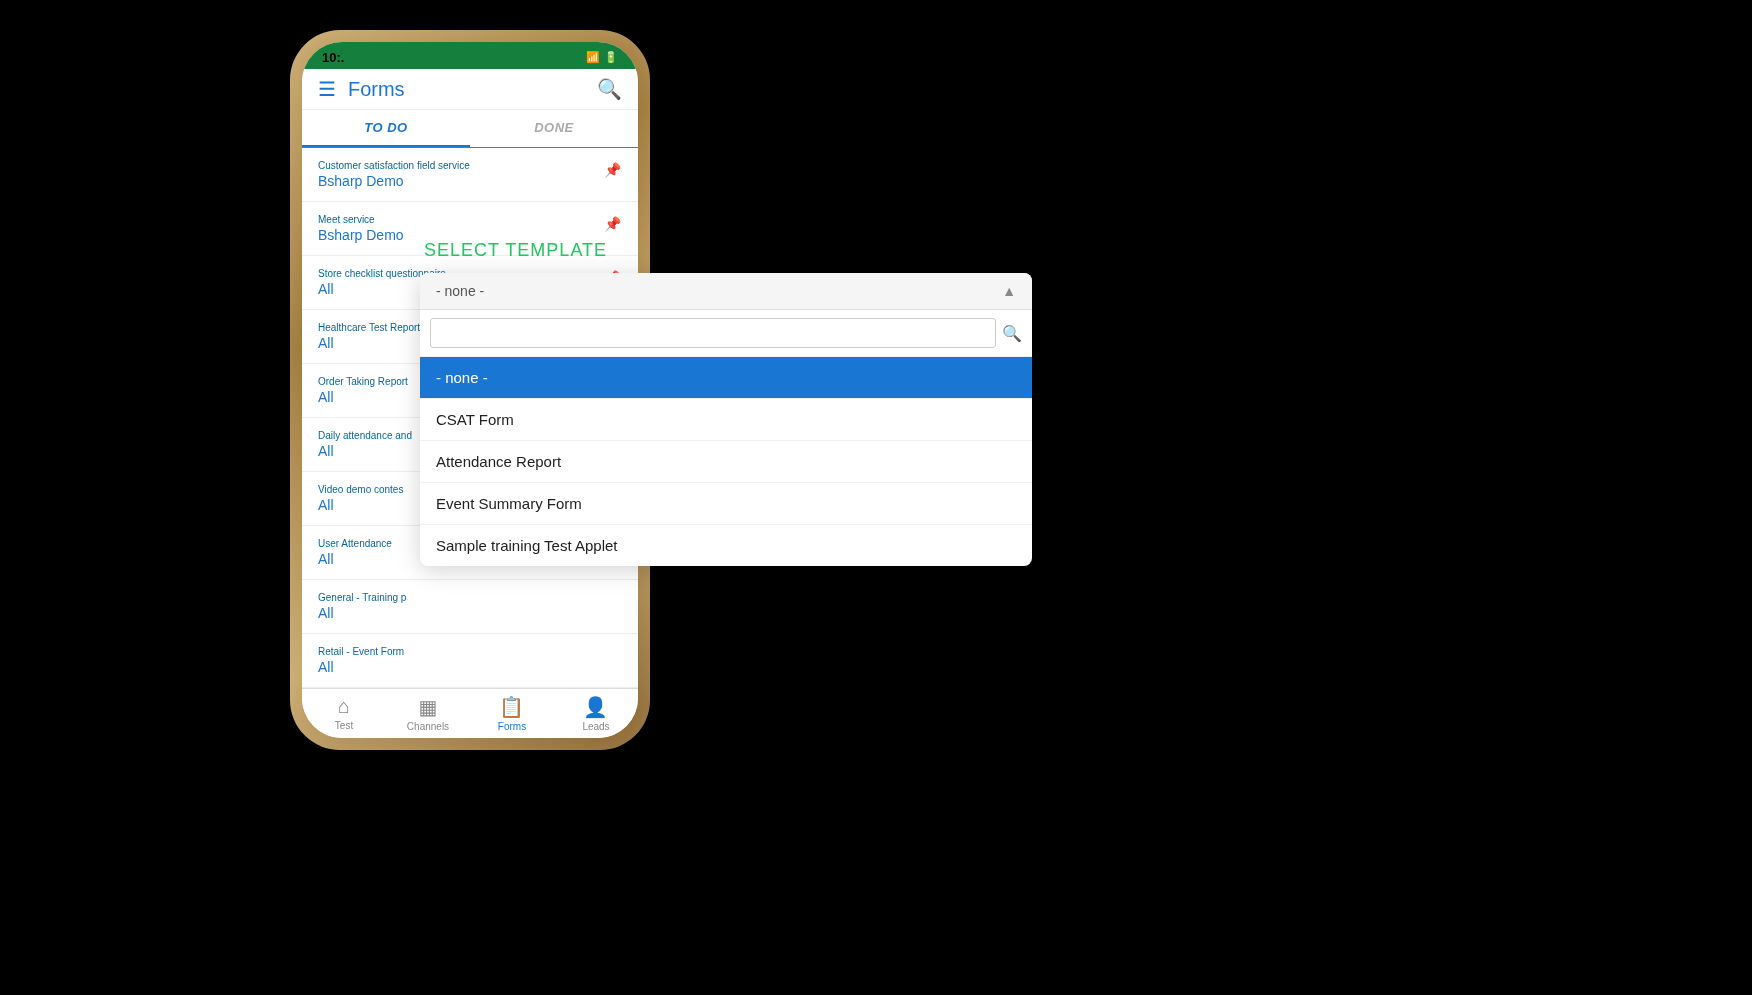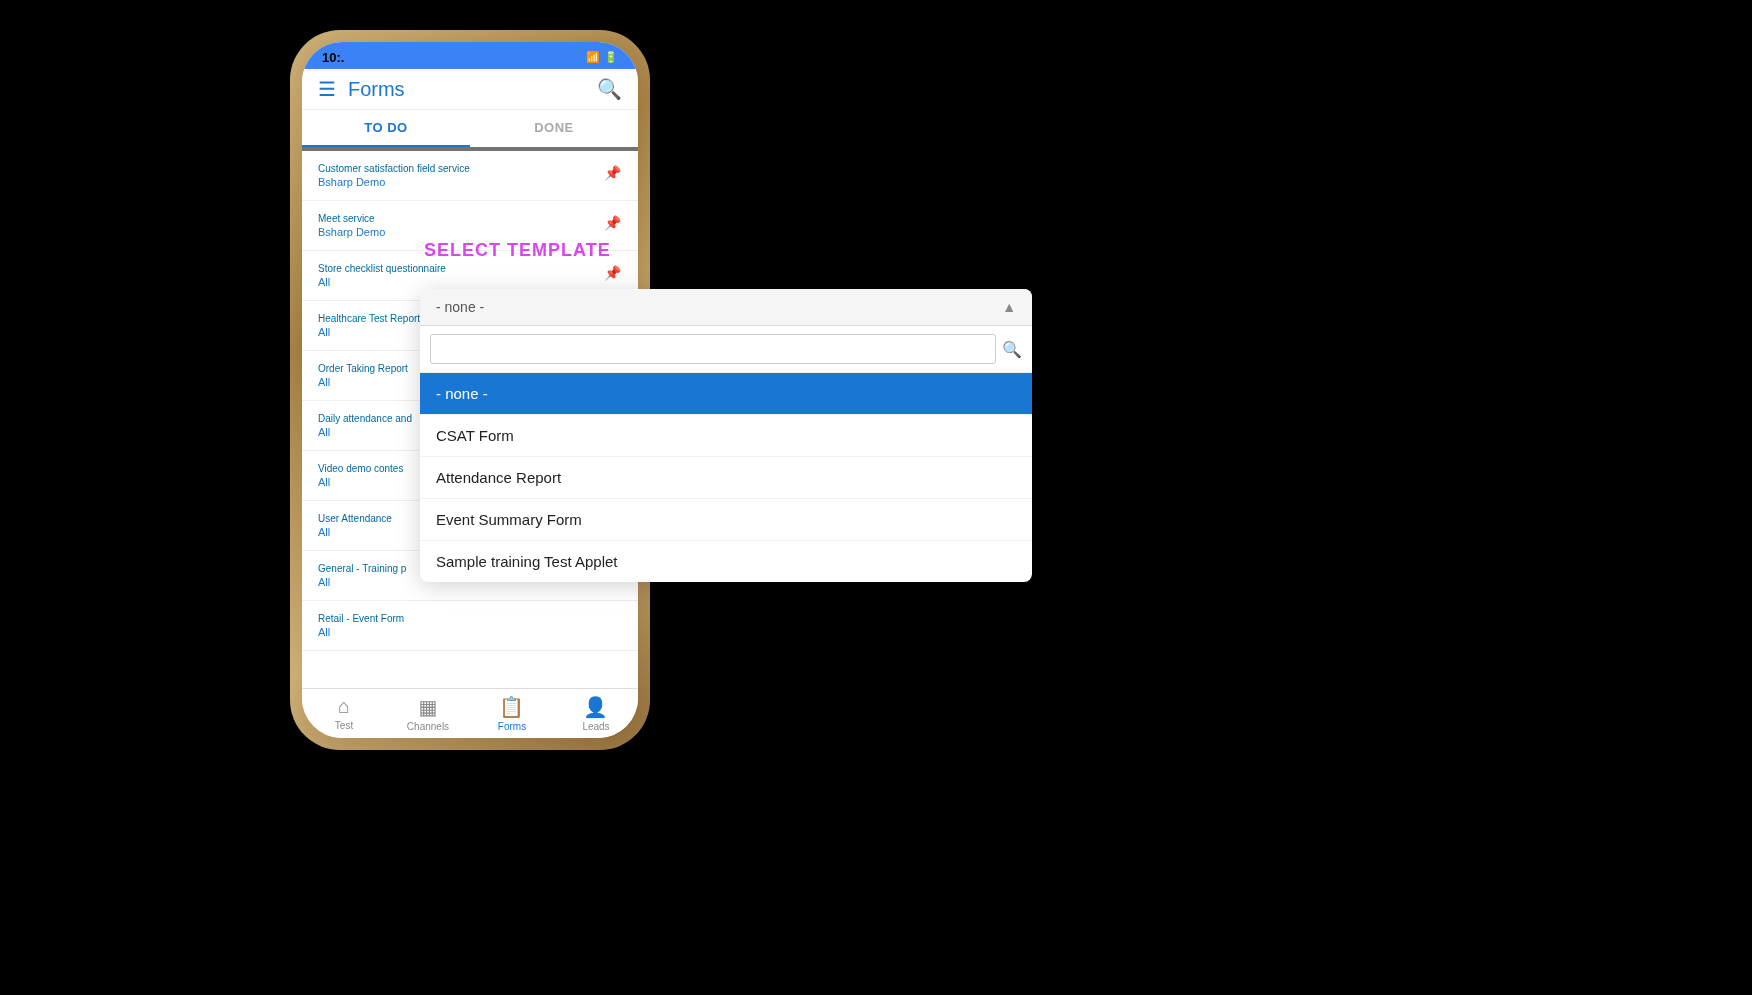--- a/index.html
+++ b/index.html
@@ -39,21 +39,21 @@
       height: 100%;
       background: #fff;
       border-radius: 40px;
       overflow: hidden;
       display: flex;
       flex-direction: column;
     }
 
     
     .status-bar {
-      background: #3b82f6;
+      background: #15803d;
       padding: 8px 20px 4px;
       display: flex;
       justify-content: space-between;
       align-items: center;
       flex-shrink: 0;
     }
     .status-time {
       font-size: 13px;
       font-weight: 600;
       color: #000;
@@ -91,22 +91,23 @@
       font-weight: 500;
     }
     .search-icon-header {
       color: #1976d2;
       font-size: 20px;
     }
 
     
     .tabs-bar {
       display: flex;
-      border-bottom: 4px solid #737373;
+      border-bottom: 1px solid #737373;
       flex-shrink: 0;
+      font-style: italic;
     }
     .tab {
       flex: 1;
       text-align: center;
       padding: 10px;
       font-size: 13px;
       font-weight: 600;
       cursor: pointer;
       letter-spacing: 0.5px;
     }
@@ -135,21 +136,21 @@
     }
     .form-item-content {
       flex: 1;
     }
     .form-item-title {
       font-size: 10px;
       color: #0369a1;
       margin-bottom: 2px;
     }
     .form-item-sub {
-      font-size: 11px;
+      font-size: 14px;
       color: #1976d2;
     }
     .pin-icon {
       color: #bbb;
       font-size: 14px;
       margin-top: 2px;
     }
 
     
     .bottom-nav {
@@ -187,23 +188,23 @@
       position: absolute;
       left: 420px;
       top: 240px;
       display: flex;
       flex-direction: column;
       z-index: 10;
     }
 
     .select-template-label {
       font-size: 18px;
-      font-weight: 700;
-      color: #d946ef;
-      margin-bottom: 28px;
+      font-weight: 400;
+      color: #22c55e;
+      margin-bottom: 12px;
       letter-spacing: 1px;
       padding-left: 4px;
     }
 
     
     .dropdown-container {
       width: 612px;
       background: #fff;
       border-radius: 8px;
       box-shadow: 0 4px 24px rgba(0,0,0,0.18);

